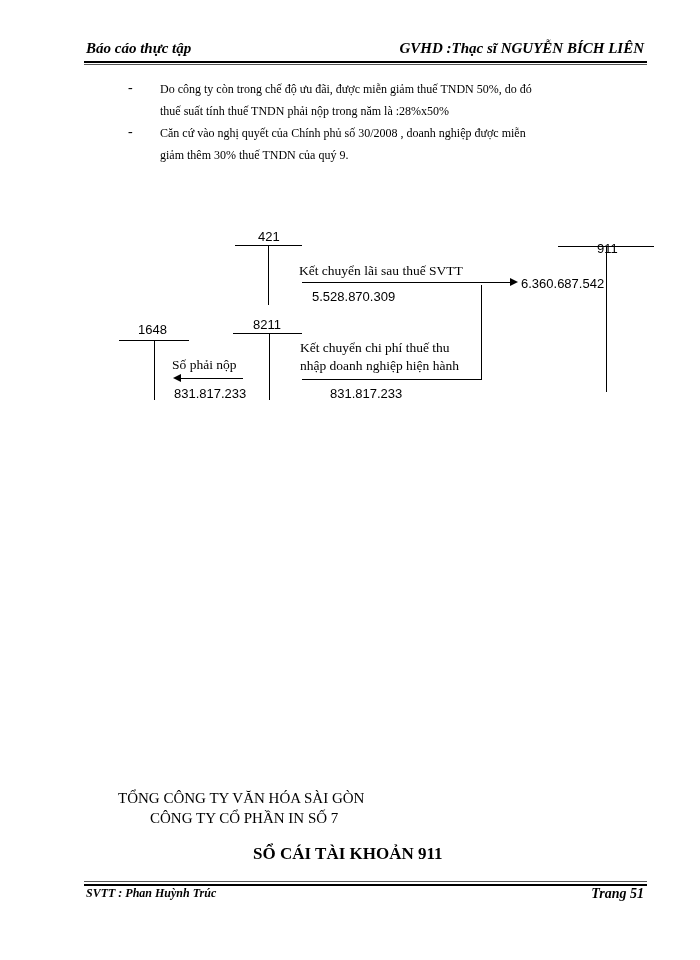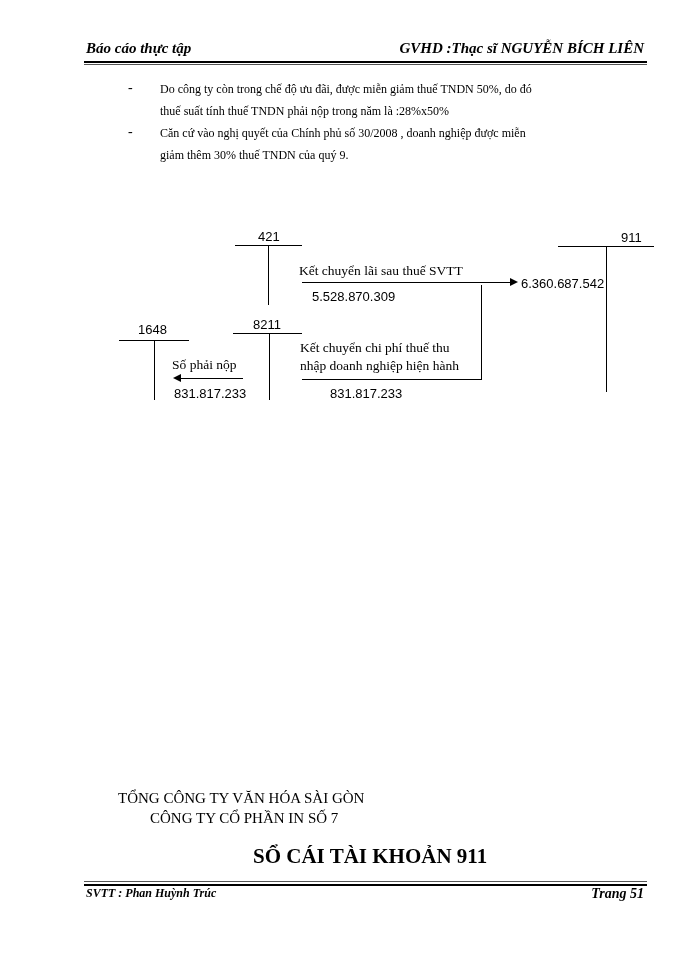--- a/index.html
+++ b/index.html
@@ -9,21 +9,21 @@
     .rule-thick { position: absolute; left: 84px; width: 563px; height: 2px; background: #000; }
     .rule-thin { position: absolute; left: 84px; width: 563px; height: 1px; background: #555; }
     .body-text { font-family: Liberation Serif, serif; font-size: 12px; line-height: 22px; margin-left: 12px; }
     .bullet { position: absolute; left: 128px; font-family: "Liberation Serif", serif; font-size: 14px; }
     .para { position: absolute; left: 148px; width: 496px; text-align: justify; text-align-last: left; }
     .acct { font-family: "Liberation Sans", sans-serif; font-size: 13px; }
     .lbl { font-family: "Liberation Serif", serif; font-size: 13.5px; }
     .hline { position: absolute; height: 1px; background: #000; }
     .vline { position: absolute; width: 1px; background: #000; }
     .title1 { font-family: "Liberation Serif", serif; font-size: 15px; font-weight: normal; }
-    .title-big { font-family: "Liberation Serif", serif; font-size: 21px; font-weight: bold; }
+    .title-big { font-family: "Liberation Serif", serif; font-size: 17px; font-weight: bold; }
   </style>
 </head>
 <body>
 
 <div class="abs hdr" style="left:86px; top:40px;">Báo cáo thực tập</div>
 <div class="abs hdr" style="right:56px; top:40px;">GVHD :Thạc sĩ NGUYỄN BÍCH LIÊN</div>
 <div class="rule-thick" style="top:61px;"></div>
 <div class="rule-thin" style="top:64px;"></div>
 
 <div>
@@ -38,21 +38,21 @@
     <div>giảm thêm 30% thuế TNDN  của quý 9.</div>
   </div>
 </div>
 
 <div>
 
   <div class="abs acct" style="left:258px; top:229px;">421</div>
   <div class="hline" style="left:235px; top:245px; width:67px;"></div>
   <div class="vline" style="left:268px; top:245px; height:60px;"></div>
 
-  <div class="abs acct" style="left:597px; top:230px;margin-left:24px;">911</div>
+  <div class="abs acct" style="left:597px; top:241px;">911</div>
   <div class="hline" style="left:558px; top:246px; width:96px;"></div>
   <div class="vline" style="left:606px; top:246px; height:146px;"></div>
 
   <div class="abs lbl" style="left:299px; top:263px;">Kết chuyển lãi sau thuế SVTT</div>
   <div class="hline" style="left:302px; top:282px; width:208px;"></div>
   <div class="abs" style="left:510px; top:278px; width:0; height:0; border-top:4px solid transparent; border-bottom:4px solid transparent; border-left:8px solid #000;"></div>
   <div class="abs acct" style="left:312px; top:289px;">5.528.870.309</div>
   <div class="abs acct" style="left:521px; top:276px;">6.360.687.542</div>
 
   <div class="vline" style="left:481px; top:285px; height:94px;"></div>

